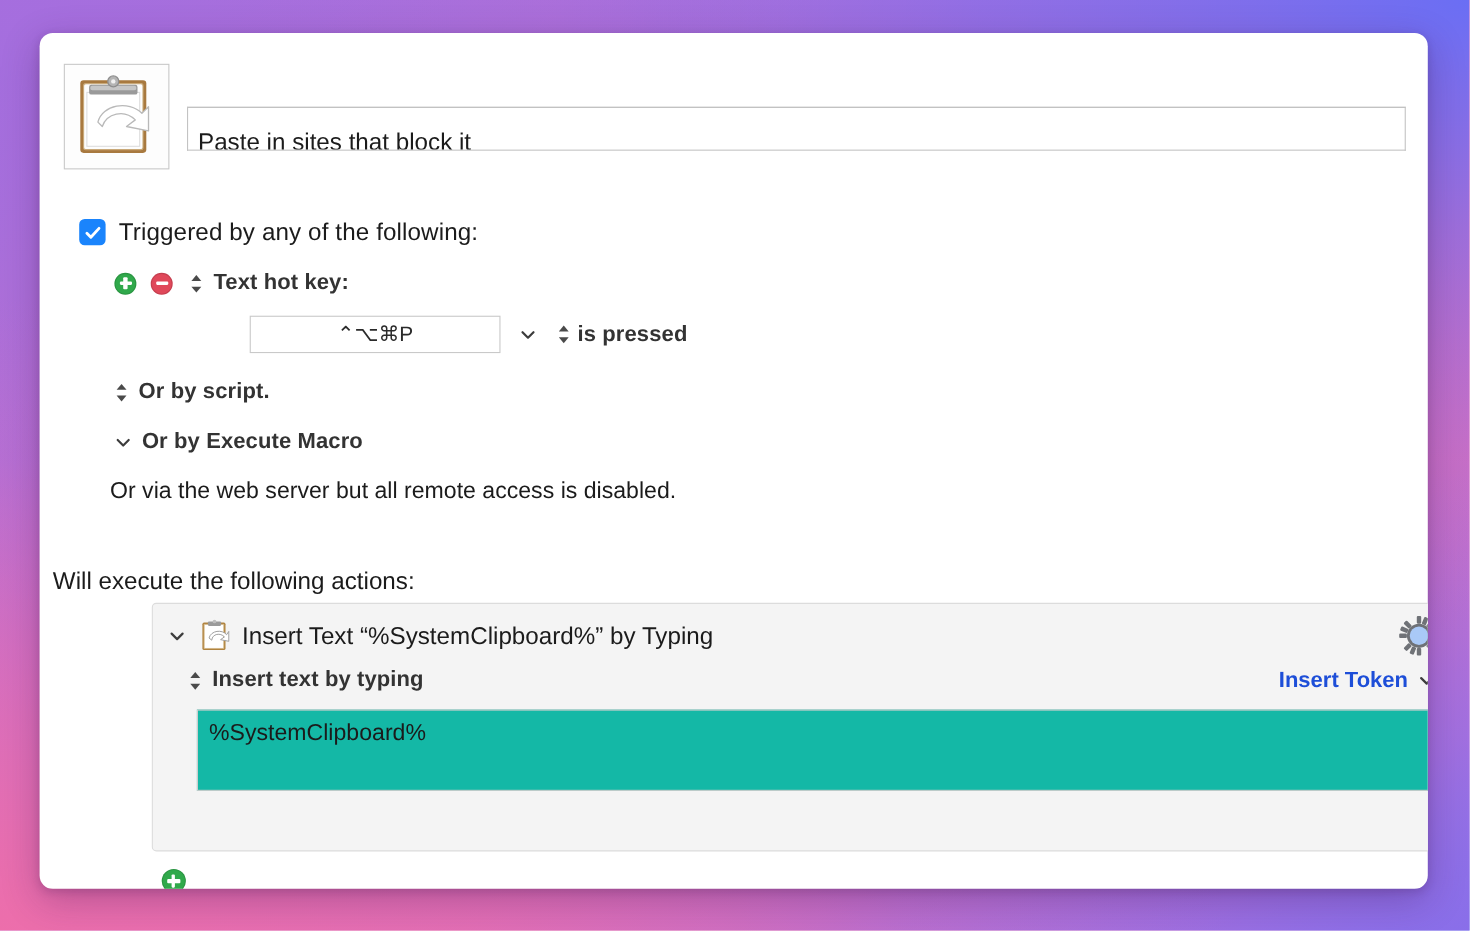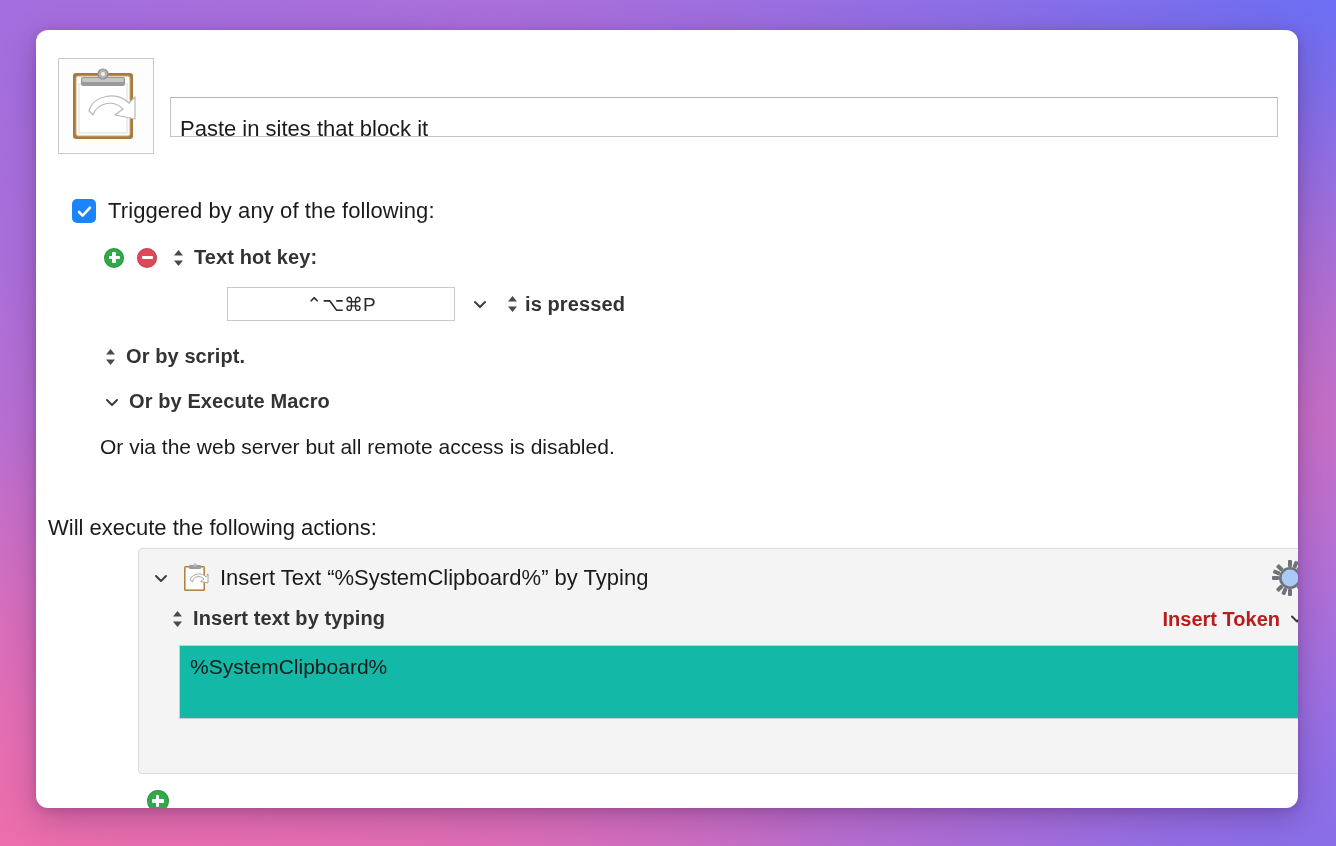--- a/index.html
+++ b/index.html
@@ -165,21 +165,21 @@
     display:flex; align-items:center;
     margin: 14px 0 0 32px;
     position: relative;
     padding-right: 24px;
   }
   .insert-token {
     position: absolute; right: 18px; top: 50%;
     transform: translateY(-50%);
     display: flex; align-items: center;
   }
-  .insert-token .lbl { font-size: 20px; font-weight: bold; color: #b91c1c; }
+  .insert-token .lbl { font-size: 20px; font-weight: bold; color: #1d4ed8; }
 
   .text-area {
     margin: 15px 24px 0 40px;
     height: 74px;
     background: #14b8a6;
     border: 1px solid #cdcdcd;
     font-size: 21px;
     color: #1b1b1b;
     padding: 9px 10px;
     overflow: hidden;

